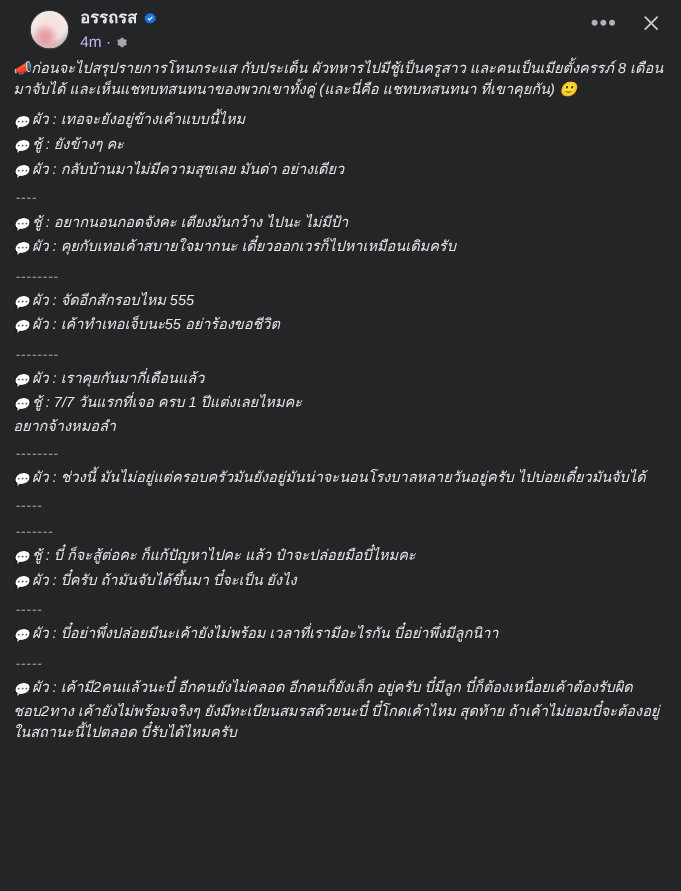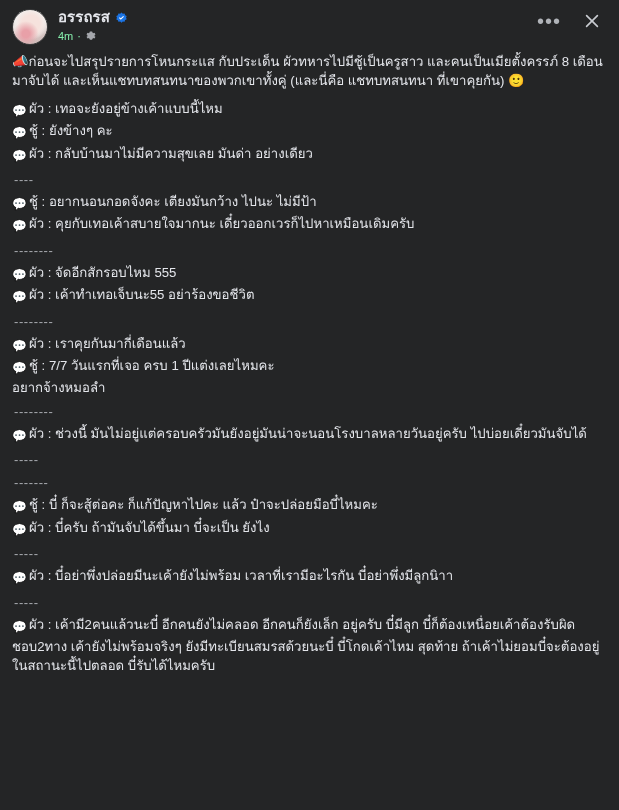--- a/index.html
+++ b/index.html
@@ -18,21 +18,21 @@
   .post {
     width: 619px;
     height: 810px;
     background: #242526;
     position: relative;
   }
   
   .post-header {
     display: flex;
     align-items: flex-start;
-    padding: 8px 10px 4px 12px;
+    padding: 8px 10px 4px 27px;
     height: 52px;
     text-align: right;
   }
   .avatar {
     width: 36px;
     height: 36px;
     border-radius: 50%;
     flex: 0 0 36px;
     background:
       radial-gradient(circle at 38% 70%, #e8a0a8 0 12%, rgba(232,160,168,0) 40%),
@@ -63,22 +63,22 @@
     width: 13px;
     height: 13px;
     flex: 0 0 13px;
     display: inline-block;
   }
   .meta-row {
     display: flex;
     align-items: center;
     gap: 4px;
     margin-top: 4px;
-    color: #86efac;
-    font-size: 11px;
+    color: #c4b5fd;
+    font-size: 14px;
   }
   .gear-icon {
     width: 12px;
     height: 12px;
     display: inline-block;
     opacity: .92;
   }
   .head-actions {
     display: flex;
     align-items: center;
@@ -98,20 +98,21 @@
     width: 18px;
     height: 18px;
     cursor: pointer;
   }
   
   .post-body {
     padding: 0 14px 0 12px;
     font-size: 13.2px;
     line-height: 19.4px;
     color: #e4e6eb;
+    font-style: italic;
   }
   .para {
     margin: 0 0 2px 0;
     display: block;
   }
   .intro {
     margin-bottom: 8px;
     padding-left: 0;
   }
   .line {

